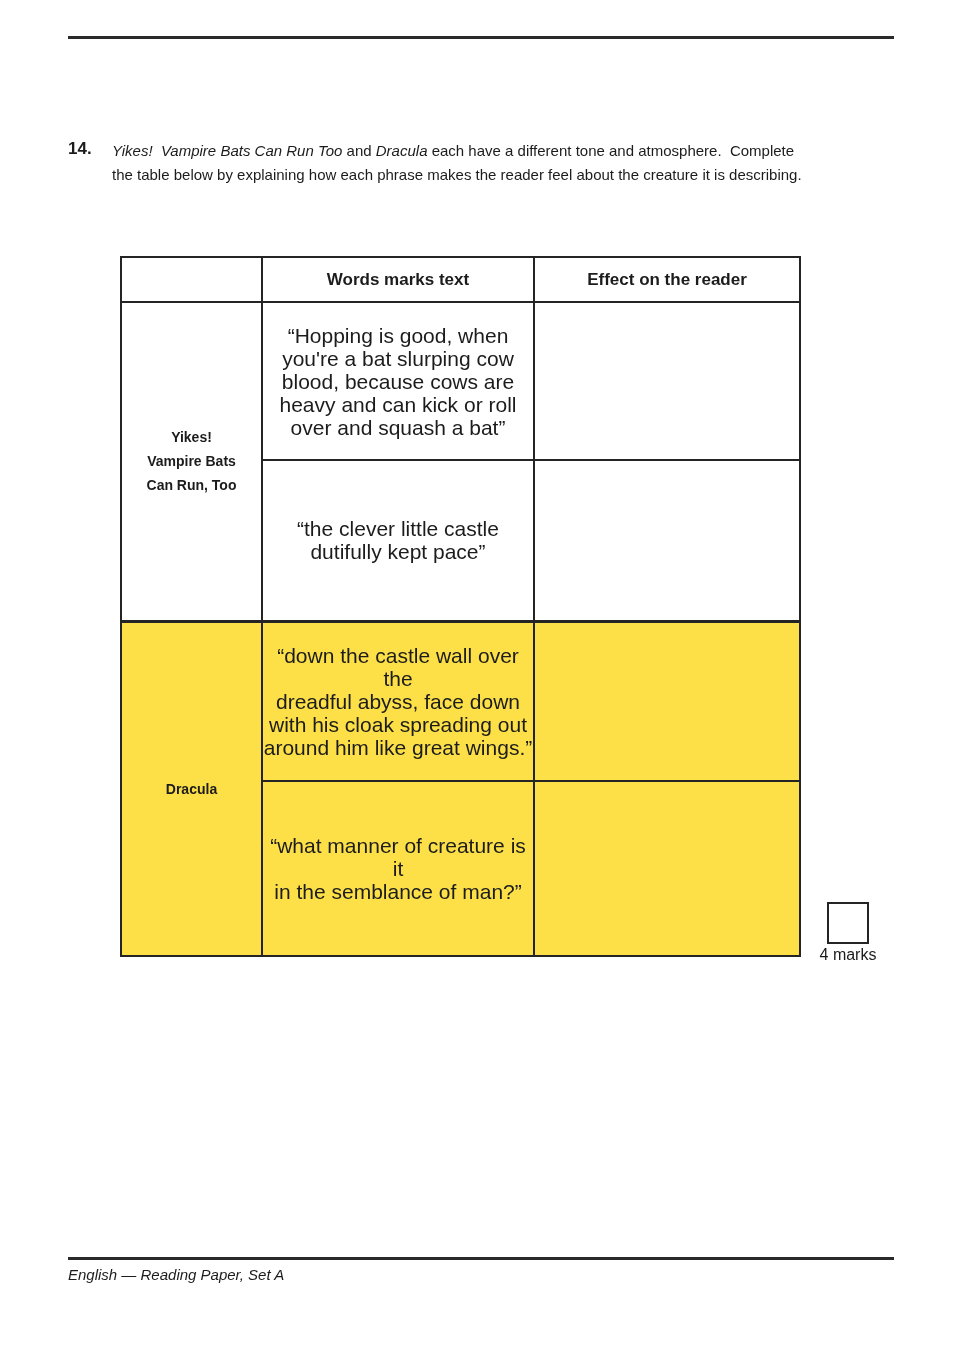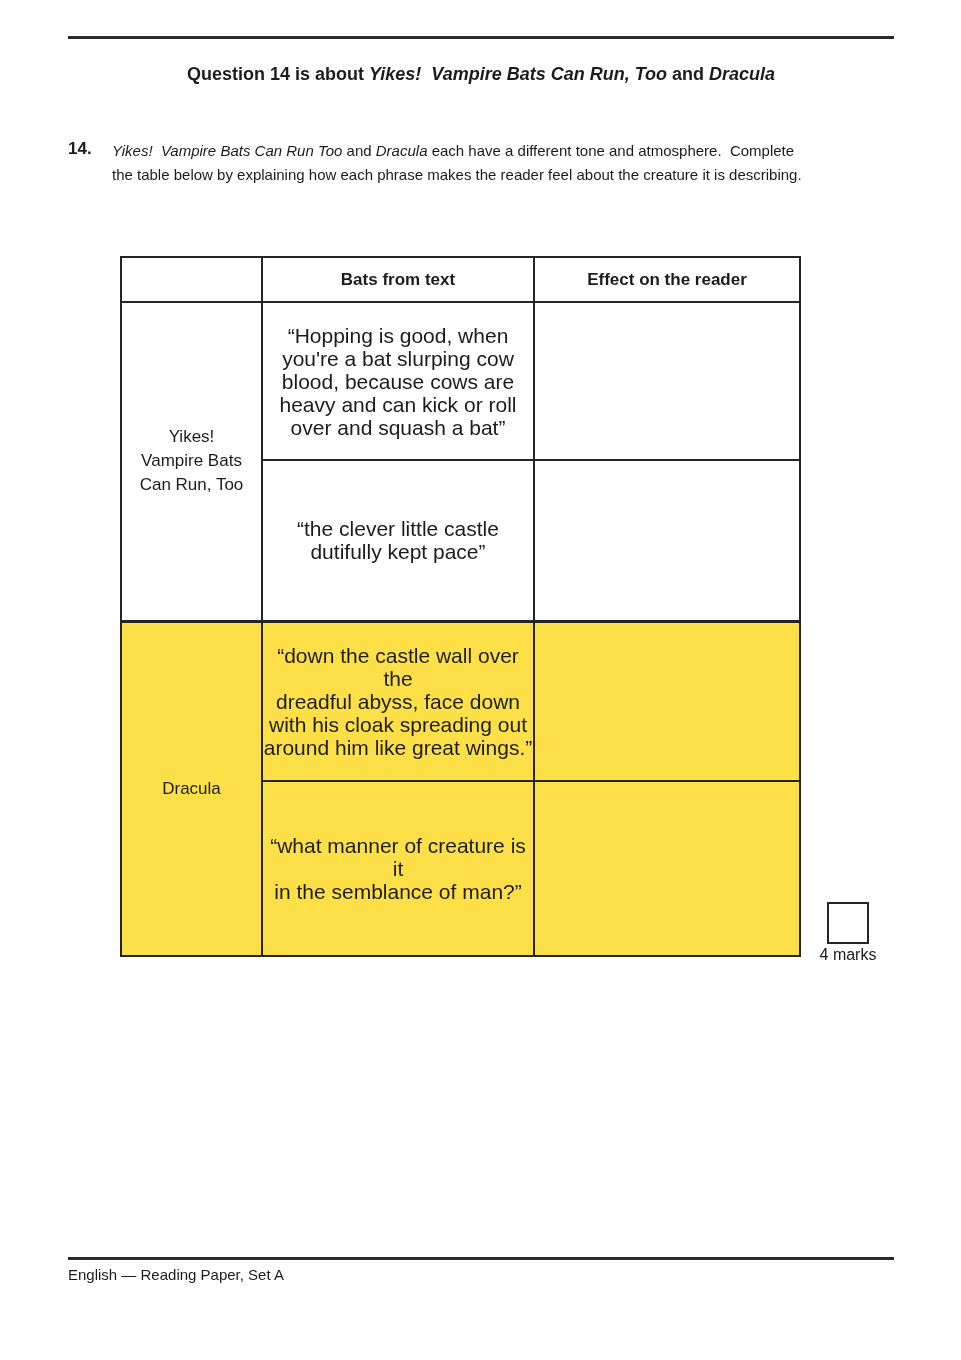--- a/index.html
+++ b/index.html
@@ -66,22 +66,22 @@
   }
   td.corner { border: none; background: #ffffff; }
   th.col-head {
     height: 43px;
     font-size: 17px;
     font-weight: bold;
     text-align: center;
     vertical-align: middle;
   }
   td.row-label {
-    font-size: 17px;
-    font-weight: normal;
+    font-size: 14px;
+    font-weight: bold;
     text-align: center;
     vertical-align: middle;
     white-space: pre-line;
     line-height: 24px;
   }
   td.quote {
     font-size: 21px;
     text-align: center;
     vertical-align: middle;
     white-space: pre-line;
@@ -113,53 +113,53 @@
     width: 84px;
     text-align: center;
     font-size: 16px;
   }
 
   .footer-title {
     position: absolute;
     left: 68px;
     top: 1266px;
     font-size: 15px;
+    font-style: italic;
   }
   .page-number {
     position: absolute;
     left: 0;
     top: 1288px;
     width: 961px;
     text-align: center;
     font-size: 17px;
   }
 </style>
 </head>
 <body>
 
 <div class="page">
 
   <div class="rule rule-top"></div>
 
-  <div class="heading"><span>Question 14 is about </span><span class="it">Yikes!  Vampire Bats Can Run, Too</span><span> and </span><span class="it">Dracula</span></div>
 
   <div class="q-number">14.</div>
 
   <div class="q-text"><span class="it">Yikes!  Vampire Bats Can Run Too</span><span> and </span><span class="it">Dracula</span><span> each have a different tone and atmosphere.  Complete the table below by explaining how each phrase makes the reader feel about the creature it is describing.</span></div>
 
   <table class="grid">
     <colgroup>
       <col style="width:141px">
       <col style="width:272px">
       <col style="width:266px">
     </colgroup>
     <tbody>
         <tr>
       <td class="corner"></td>
-      <th class="col-head">Bats from text</th>
+      <th class="col-head">Words marks text</th>
       <th class="col-head">Effect on the reader</th>
     </tr>
     <tr class="row-q1">
       <td class="row-label" rowspan="2">Yikes!
 Vampire Bats
 Can Run, Too</td>
       <td class="quote">“Hopping is good, when
 you're a bat slurping cow
 blood, because cows are
 heavy and can kick or roll

